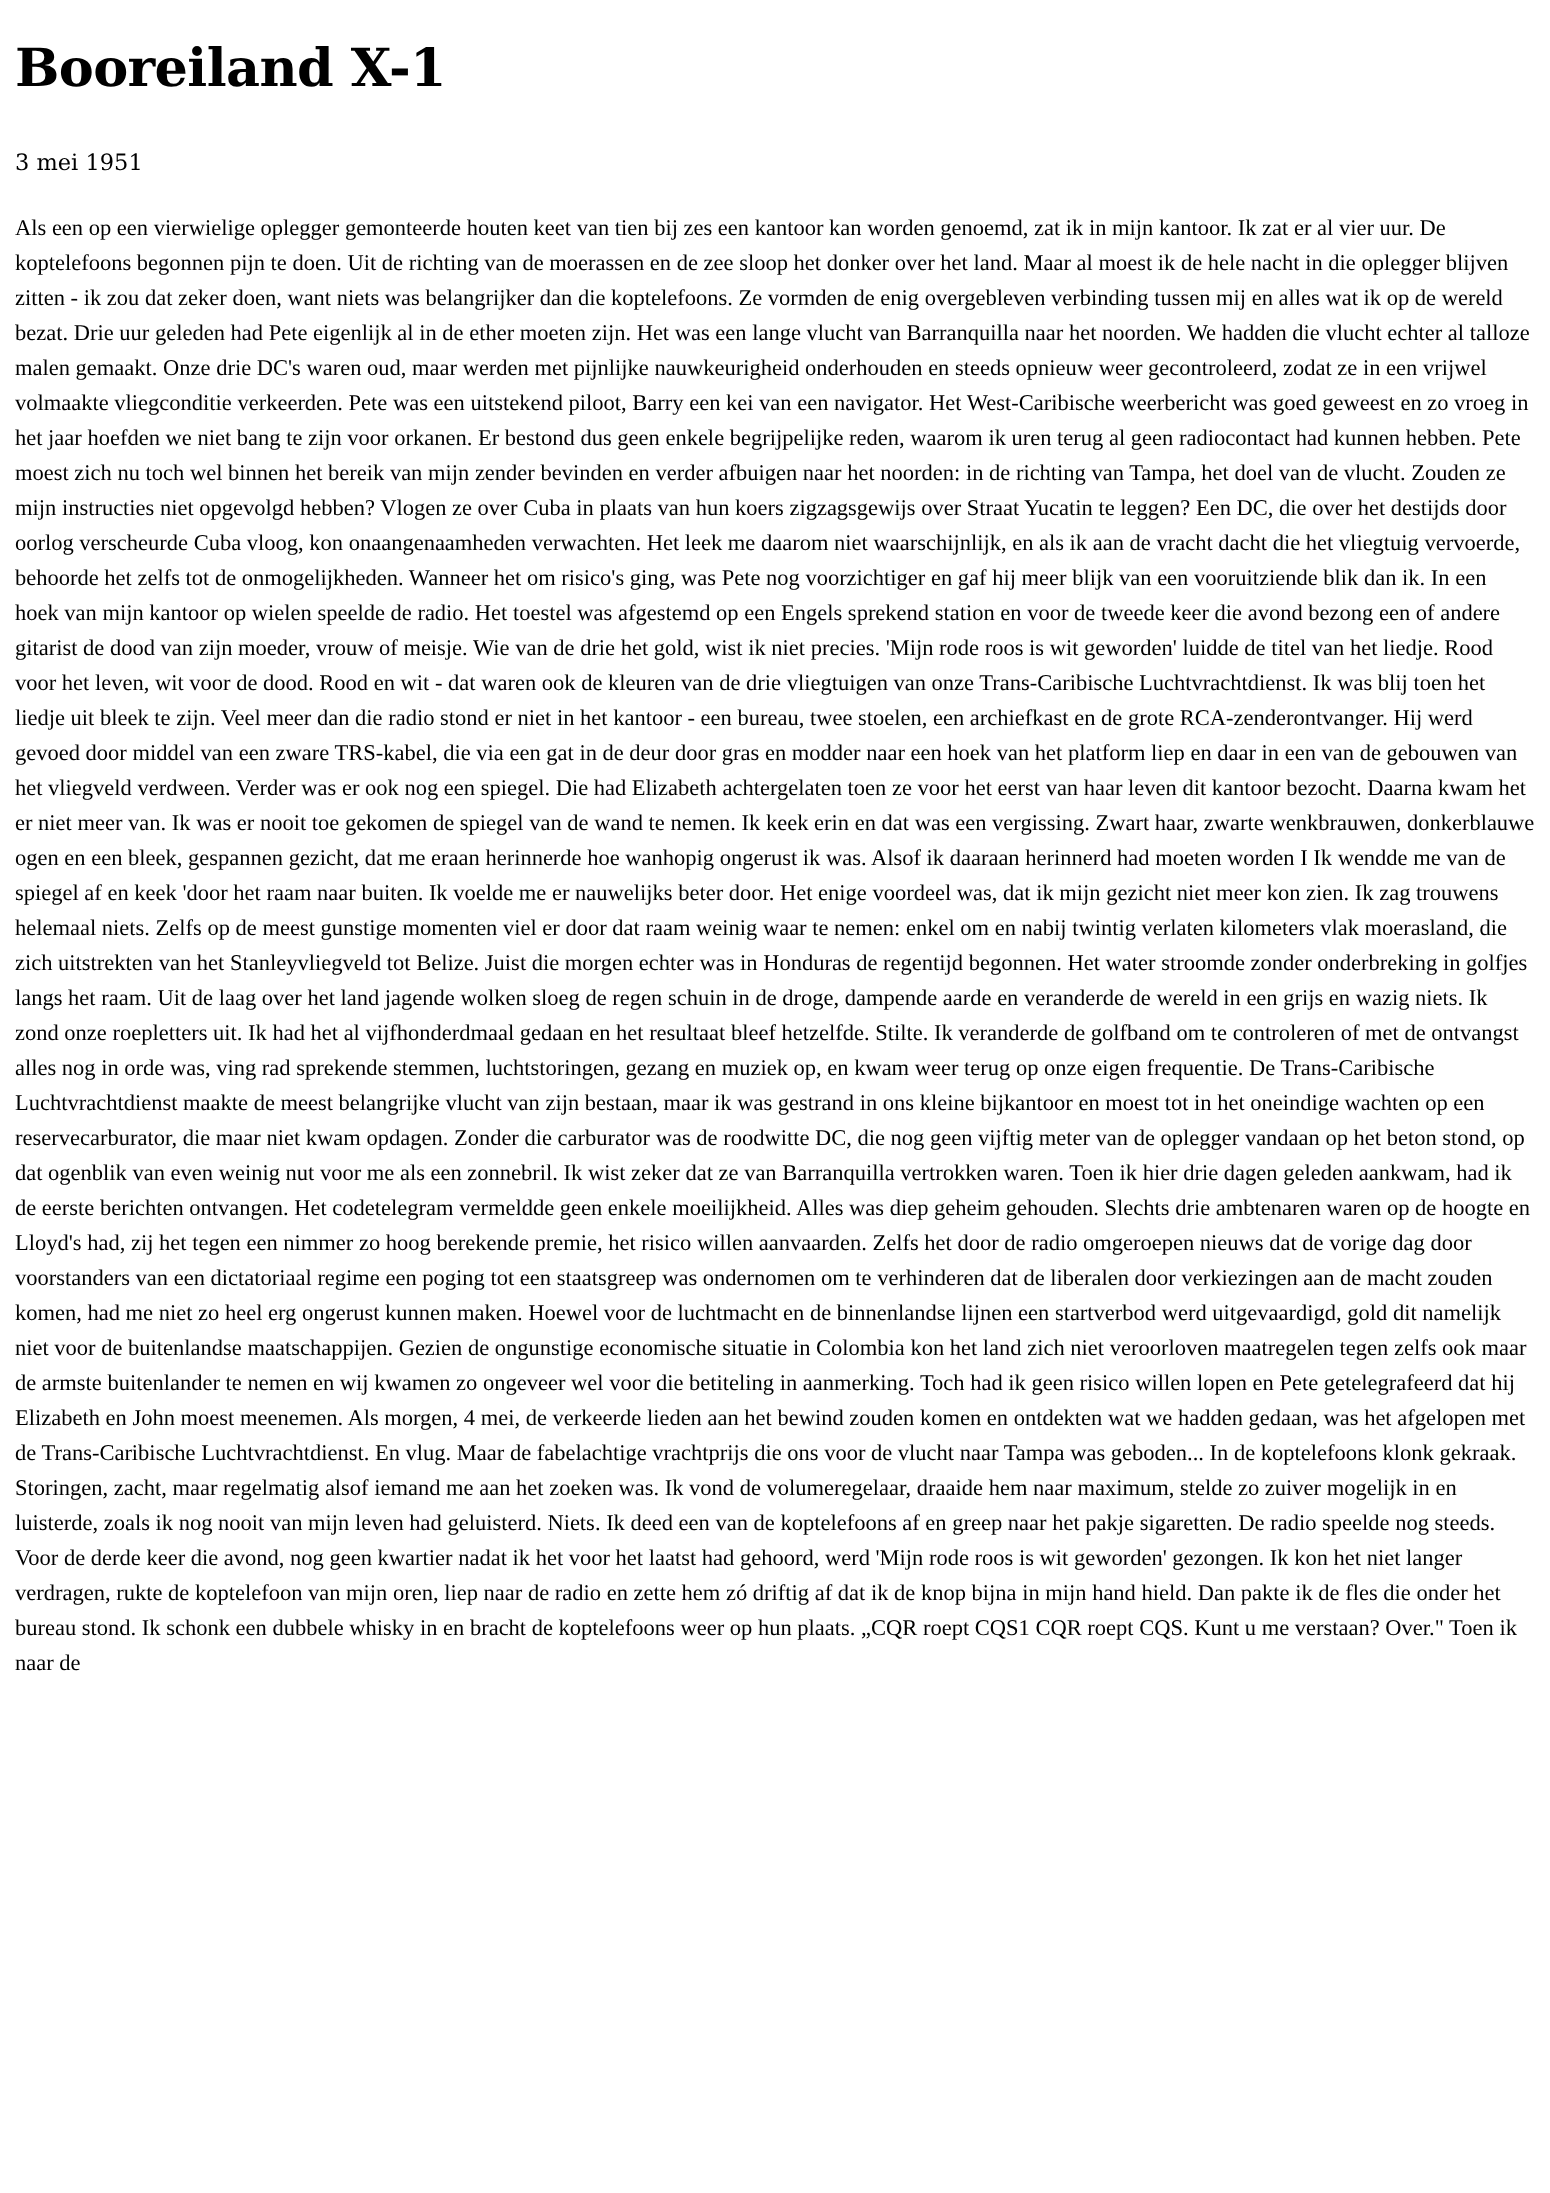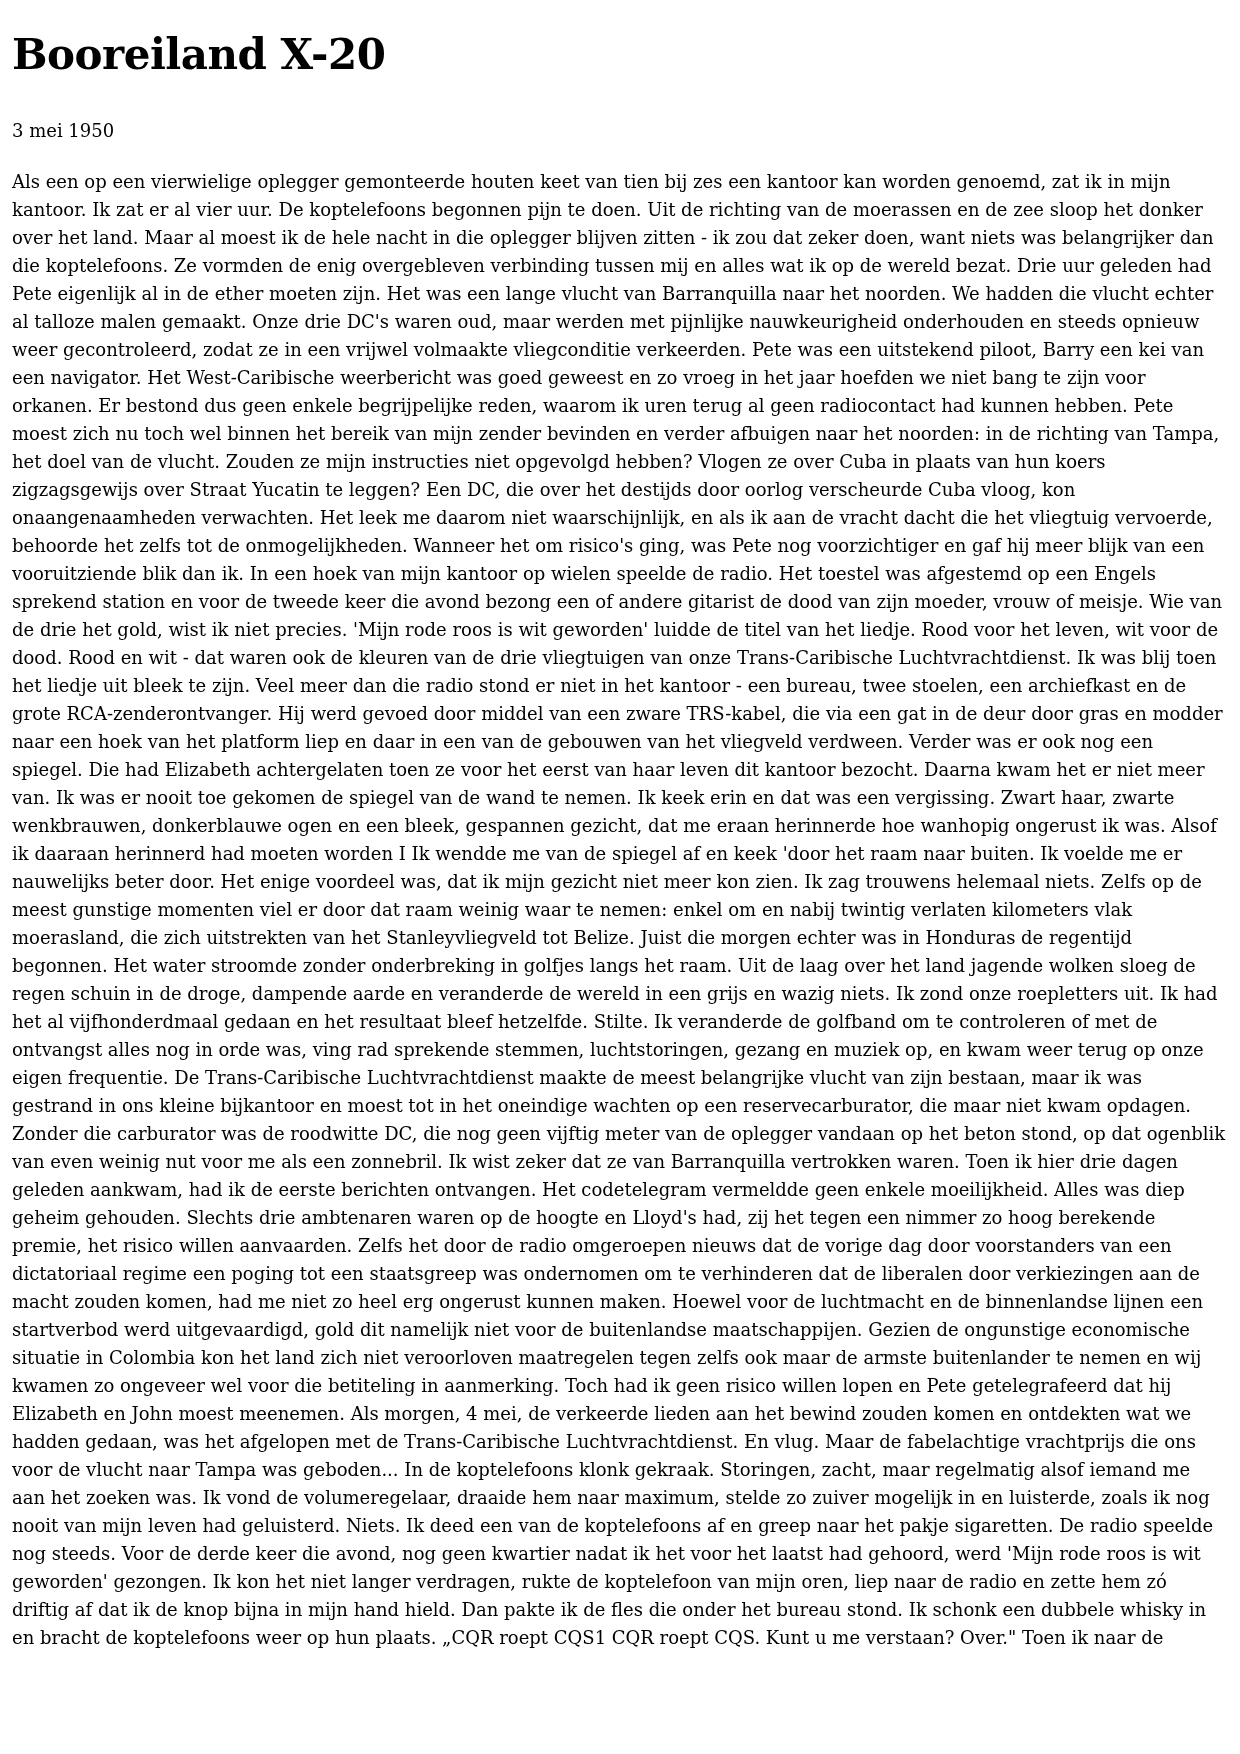--- a/index.html
+++ b/index.html
@@ -33,25 +33,26 @@
   .date-line {
     font-size: 18px;
     line-height: 22px;
     margin: 40px 0 0 0;
   }
   .body-text {
     font-size: 18px;
     line-height: 28px;
     margin: 26px 0 0 0;
     text-align: left;
+    font-family: Liberation Serif, serif;
   }
 </style>
 </head>
 <body>
 
 <div class="page">
-  <h1 class="doc-title">Booreiland X-20</h1>
+  <h1 class="doc-title">Booreiland X-1</h1>
 
 
-  <p class="date-line">3 mei 1950</p>
+  <p class="date-line">3 mei 1951</p>
 
   <p class="body-text">Als een op een vierwielige oplegger gemonteerde houten keet van tien bij zes een kantoor kan worden genoemd, zat ik in mijn kantoor. Ik zat er al vier uur. De koptelefoons begonnen pijn te doen. Uit de richting van de moerassen en de zee sloop het donker over het land. Maar al moest ik de hele nacht in die oplegger blijven zitten - ik zou dat zeker doen, want niets was belangrijker dan die koptelefoons. Ze vormden de enig overgebleven verbinding tussen mij en alles wat ik op de wereld bezat. Drie uur geleden had Pete eigenlijk al in de ether moeten zijn. Het was een lange vlucht van Barranquilla naar het noorden. We hadden die vlucht echter al talloze malen gemaakt. Onze drie DC's waren oud, maar werden met pijnlijke nauwkeurigheid onderhouden en steeds opnieuw weer gecontroleerd, zodat ze in een vrijwel volmaakte vliegconditie verkeerden. Pete was een uitstekend piloot, Barry een kei van een navigator. Het West-Caribische weerbericht was goed geweest en zo vroeg in het jaar hoefden we niet bang te zijn voor orkanen. Er bestond dus geen enkele begrijpelijke reden, waarom ik uren terug al geen radiocontact had kunnen hebben. Pete moest zich nu toch wel binnen het bereik van mijn zender bevinden en verder afbuigen naar het noorden: in de richting van Tampa, het doel van de vlucht. Zouden ze mijn instructies niet opgevolgd hebben? Vlogen ze over Cuba in plaats van hun koers zigzagsgewijs over Straat Yucatin te leggen? Een DC, die over het destijds door oorlog verscheurde Cuba vloog, kon onaangenaamheden verwachten. Het leek me daarom niet waarschijnlijk, en als ik aan de vracht dacht die het vliegtuig vervoerde, behoorde het zelfs tot de onmogelijkheden. Wanneer het om risico's ging, was Pete nog voorzichtiger en gaf hij meer blijk van een vooruitziende blik dan ik. In een hoek van mijn kantoor op wielen speelde de radio. Het toestel was afgestemd op een Engels sprekend station en voor de tweede keer die avond bezong een of andere gitarist de dood van zijn moeder, vrouw of meisje. Wie van de drie het gold, wist ik niet precies. 'Mijn rode roos is wit geworden' luidde de titel van het liedje. Rood voor het leven, wit voor de dood. Rood en wit - dat waren ook de kleuren van de drie vliegtuigen van onze Trans-Caribische Luchtvrachtdienst. Ik was blij toen het liedje uit bleek te zijn. Veel meer dan die radio stond er niet in het kantoor - een bureau, twee stoelen, een archiefkast en de grote RCA-zenderontvanger. Hij werd gevoed door middel van een zware TRS-kabel, die via een gat in de deur door gras en modder naar een hoek van het platform liep en daar in een van de gebouwen van het vliegveld verdween. Verder was er ook nog een spiegel. Die had Elizabeth achtergelaten toen ze voor het eerst van haar leven dit kantoor bezocht. Daarna kwam het er niet meer van. Ik was er nooit toe gekomen de spiegel van de wand te nemen. Ik keek erin en dat was een vergissing. Zwart haar, zwarte wenkbrauwen, donkerblauwe ogen en een bleek, gespannen gezicht, dat me eraan herinnerde hoe wanhopig ongerust ik was. Alsof ik daaraan herinnerd had moeten worden I Ik wendde me van de spiegel af en keek 'door het raam naar buiten. Ik voelde me er nauwelijks beter door. Het enige voordeel was, dat ik mijn gezicht niet meer kon zien. Ik zag trouwens helemaal niets. Zelfs op de meest gunstige momenten viel er door dat raam weinig waar te nemen: enkel om en nabij twintig verlaten kilometers vlak moerasland, die zich uitstrekten van het Stanleyvliegveld tot Belize. Juist die morgen echter was in Honduras de regentijd begonnen. Het water stroomde zonder onderbreking in golfjes langs het raam. Uit de laag over het land jagende wolken sloeg de regen schuin in de droge, dampende aarde en veranderde de wereld in een grijs en wazig niets. Ik zond onze roepletters uit. Ik had het al vijfhonderdmaal gedaan en het resultaat bleef hetzelfde. Stilte. Ik veranderde de golfband om te controleren of met de ontvangst alles nog in orde was, ving rad sprekende stemmen, luchtstoringen, gezang en muziek op, en kwam weer terug op onze eigen frequentie. De Trans-Caribische Luchtvrachtdienst maakte de meest belangrijke vlucht van zijn bestaan, maar ik was gestrand in ons kleine bijkantoor en moest tot in het oneindige wachten op een reservecarburator, die maar niet kwam opdagen. Zonder die carburator was de roodwitte DC, die nog geen vijftig meter van de oplegger vandaan op het beton stond, op dat ogenblik van even weinig nut voor me als een zonnebril. Ik wist zeker dat ze van Barranquilla vertrokken waren. Toen ik hier drie dagen geleden aankwam, had ik de eerste berichten ontvangen. Het codetelegram vermeldde geen enkele moeilijkheid. Alles was diep geheim gehouden. Slechts drie ambtenaren waren op de hoogte en Lloyd's had, zij het tegen een nimmer zo hoog berekende premie, het risico willen aanvaarden. Zelfs het door de radio omgeroepen nieuws dat de vorige dag door voorstanders van een dictatoriaal regime een poging tot een staatsgreep was ondernomen om te verhinderen dat de liberalen door verkiezingen aan de macht zouden komen, had me niet zo heel erg ongerust kunnen maken. Hoewel voor de luchtmacht en de binnenlandse lijnen een startverbod werd uitgevaardigd, gold dit namelijk niet voor de buitenlandse maatschappijen. Gezien de ongunstige economische situatie in Colombia kon het land zich niet veroorloven maatregelen tegen zelfs ook maar de armste buitenlander te nemen en wij kwamen zo ongeveer wel voor die betiteling in aanmerking. Toch had ik geen risico willen lopen en Pete getelegrafeerd dat hij Elizabeth en John moest meenemen. Als morgen, 4 mei, de verkeerde lieden aan het bewind zouden komen en ontdekten wat we hadden gedaan, was het afgelopen met de Trans-Caribische Luchtvrachtdienst. En vlug. Maar de fabelachtige vrachtprijs die ons voor de vlucht naar Tampa was geboden... In de koptelefoons klonk gekraak. Storingen, zacht, maar regelmatig alsof iemand me aan het zoeken was. Ik vond de volumeregelaar, draaide hem naar maximum, stelde zo zuiver mogelijk in en luisterde, zoals ik nog nooit van mijn leven had geluisterd. Niets. Ik deed een van de koptelefoons af en greep naar het pakje sigaretten. De radio speelde nog steeds. Voor de derde keer die avond, nog geen kwartier nadat ik het voor het laatst had gehoord, werd 'Mijn rode roos is wit geworden' gezongen. Ik kon het niet langer verdragen, rukte de koptelefoon van mijn oren, liep naar de radio en zette hem zó driftig af dat ik de knop bijna in mijn hand hield. Dan pakte ik de fles die onder het bureau stond. Ik schonk een dubbele whisky in en bracht de koptelefoons weer op hun plaats. „CQR roept CQS1 CQR roept CQS. Kunt u me verstaan? Over." Toen ik naar de</p>
 </div>
 
 </body></html>

